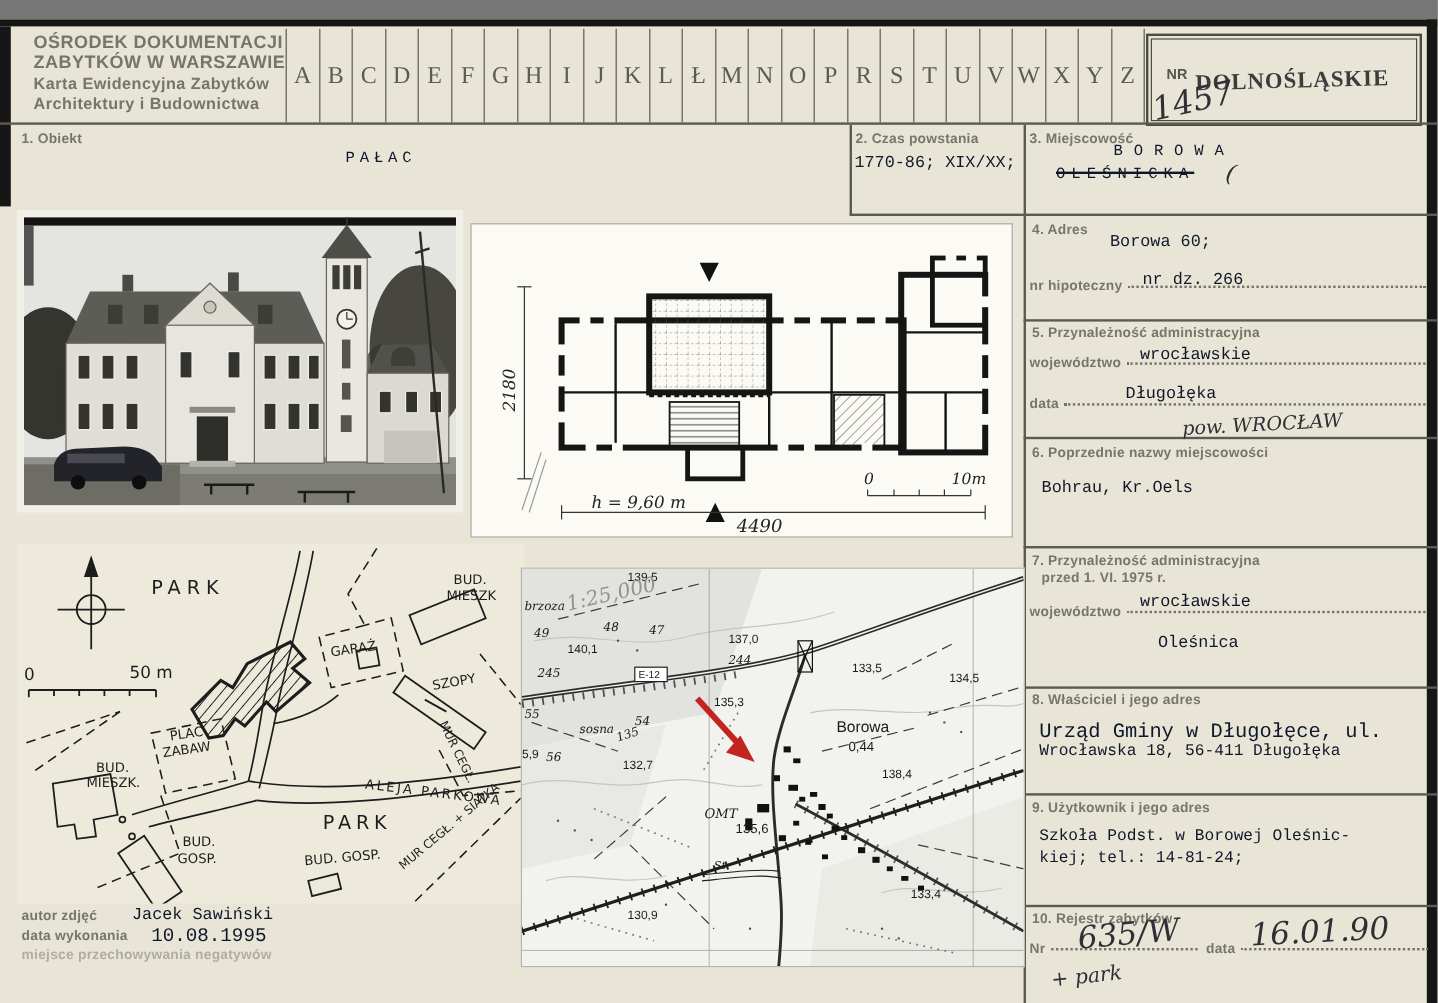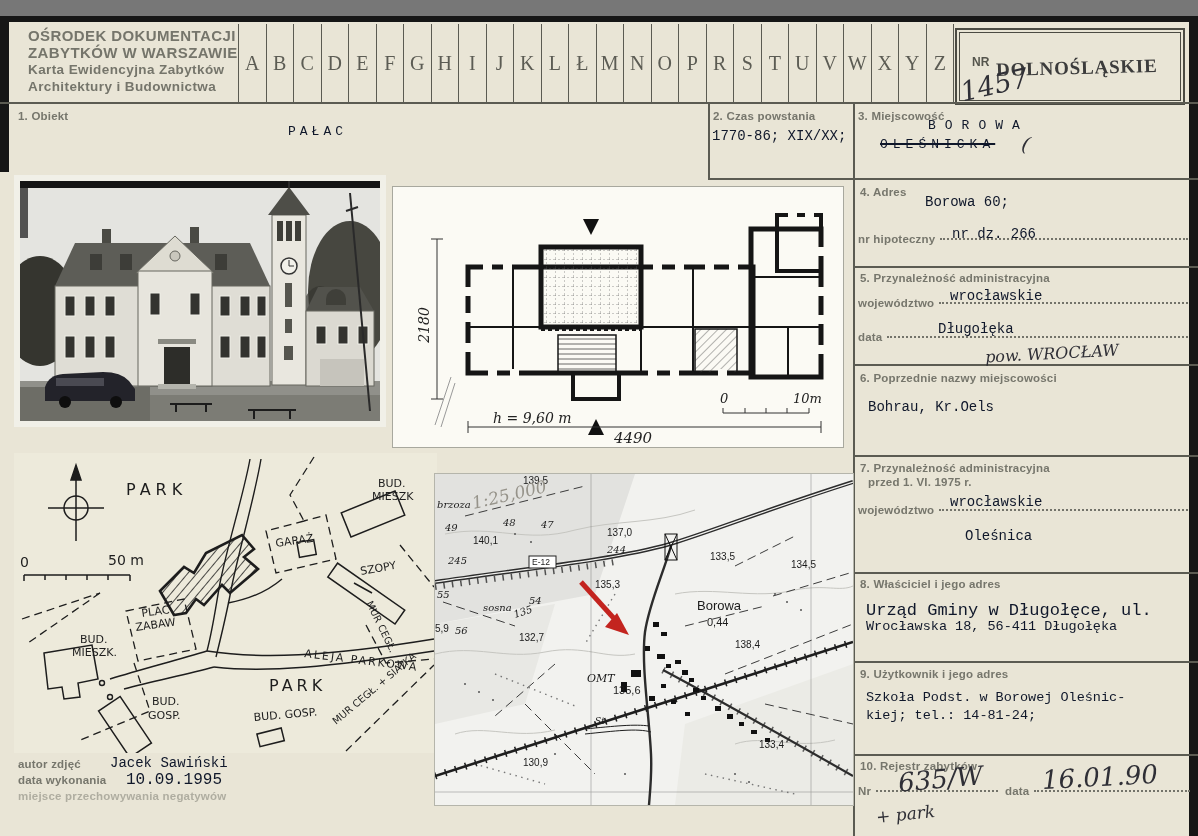--- a/index.html
+++ b/index.html
@@ -160,21 +160,21 @@
   <span class="abs hand" style="left:876px;top:788px;font-size:17px;transform:rotate(-6deg);">+ park</span>
   <div class="frow" style="left:1005px;top:768px;width:185px;height:14px;">
     <span class="label">data</span>
     <span class="dots"></span>
   </div>
   <span class="abs hand" style="left:1042px;top:746px;font-size:26px;transform:rotate(-3deg);">16.01.90</span>
 
   <span class="abs label" style="left:18px;top:742px;">autor zdjęć</span>
   <span class="abs typed" style="left:110px;top:739px;">Jacek Sawiński</span>
   <span class="abs label" style="left:18px;top:758px;">data wykonania</span>
-  <span class="abs typed" style="left:126px;top:755px;font-size:16px;">10.09.1995</span>
+  <span class="abs typed" style="left:126px;top:755px;font-size:16px;">10.08.1995</span>
   <span class="abs label faded" style="left:18px;top:774px;">miejsce przechowywania negatywów</span>
 
   <div class="panel" style="left:14px;top:159px;width:372px;height:252px;background:#f1f0e8;padding:6px;">
     <svg width="360" height="240" viewBox="0 0 360 240">
       <rect x="0" y="0" width="360" height="240" fill="#e4e4e0"></rect>
       <rect x="0" y="0" width="360" height="7" fill="#141414"></rect>
       <rect x="0" y="7" width="8" height="50" fill="#141414" opacity=".7"></rect>
 
       <g fill="#35352f">
         <ellipse cx="20" cy="130" rx="38" ry="55"></ellipse>

